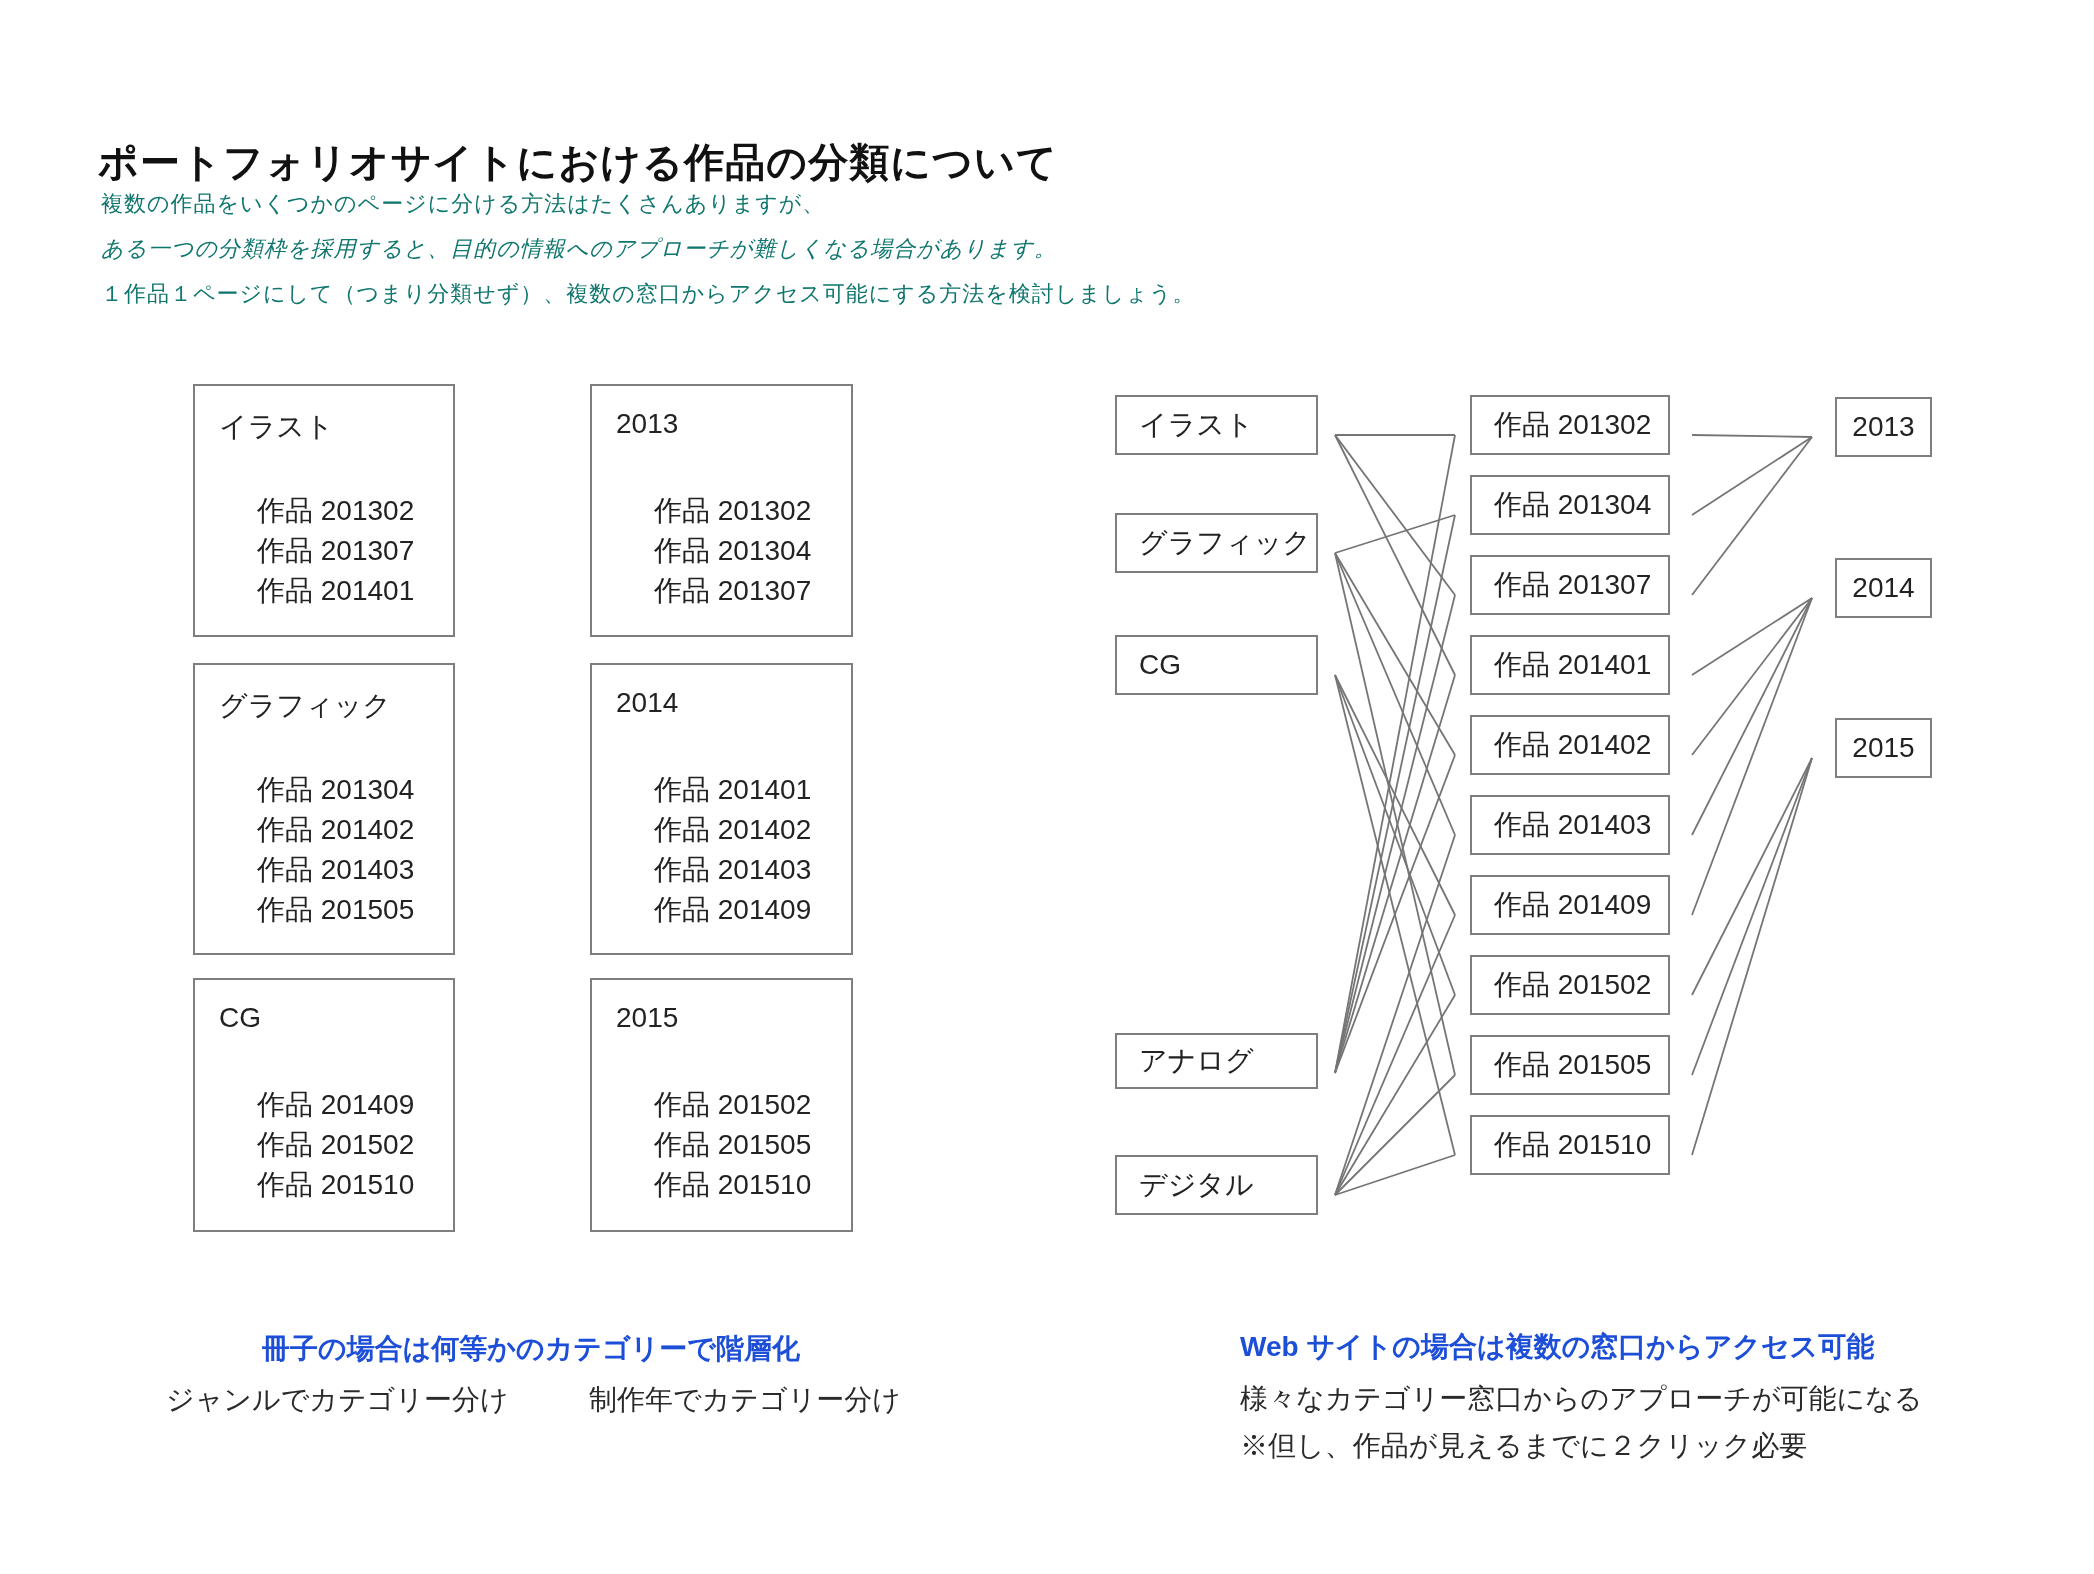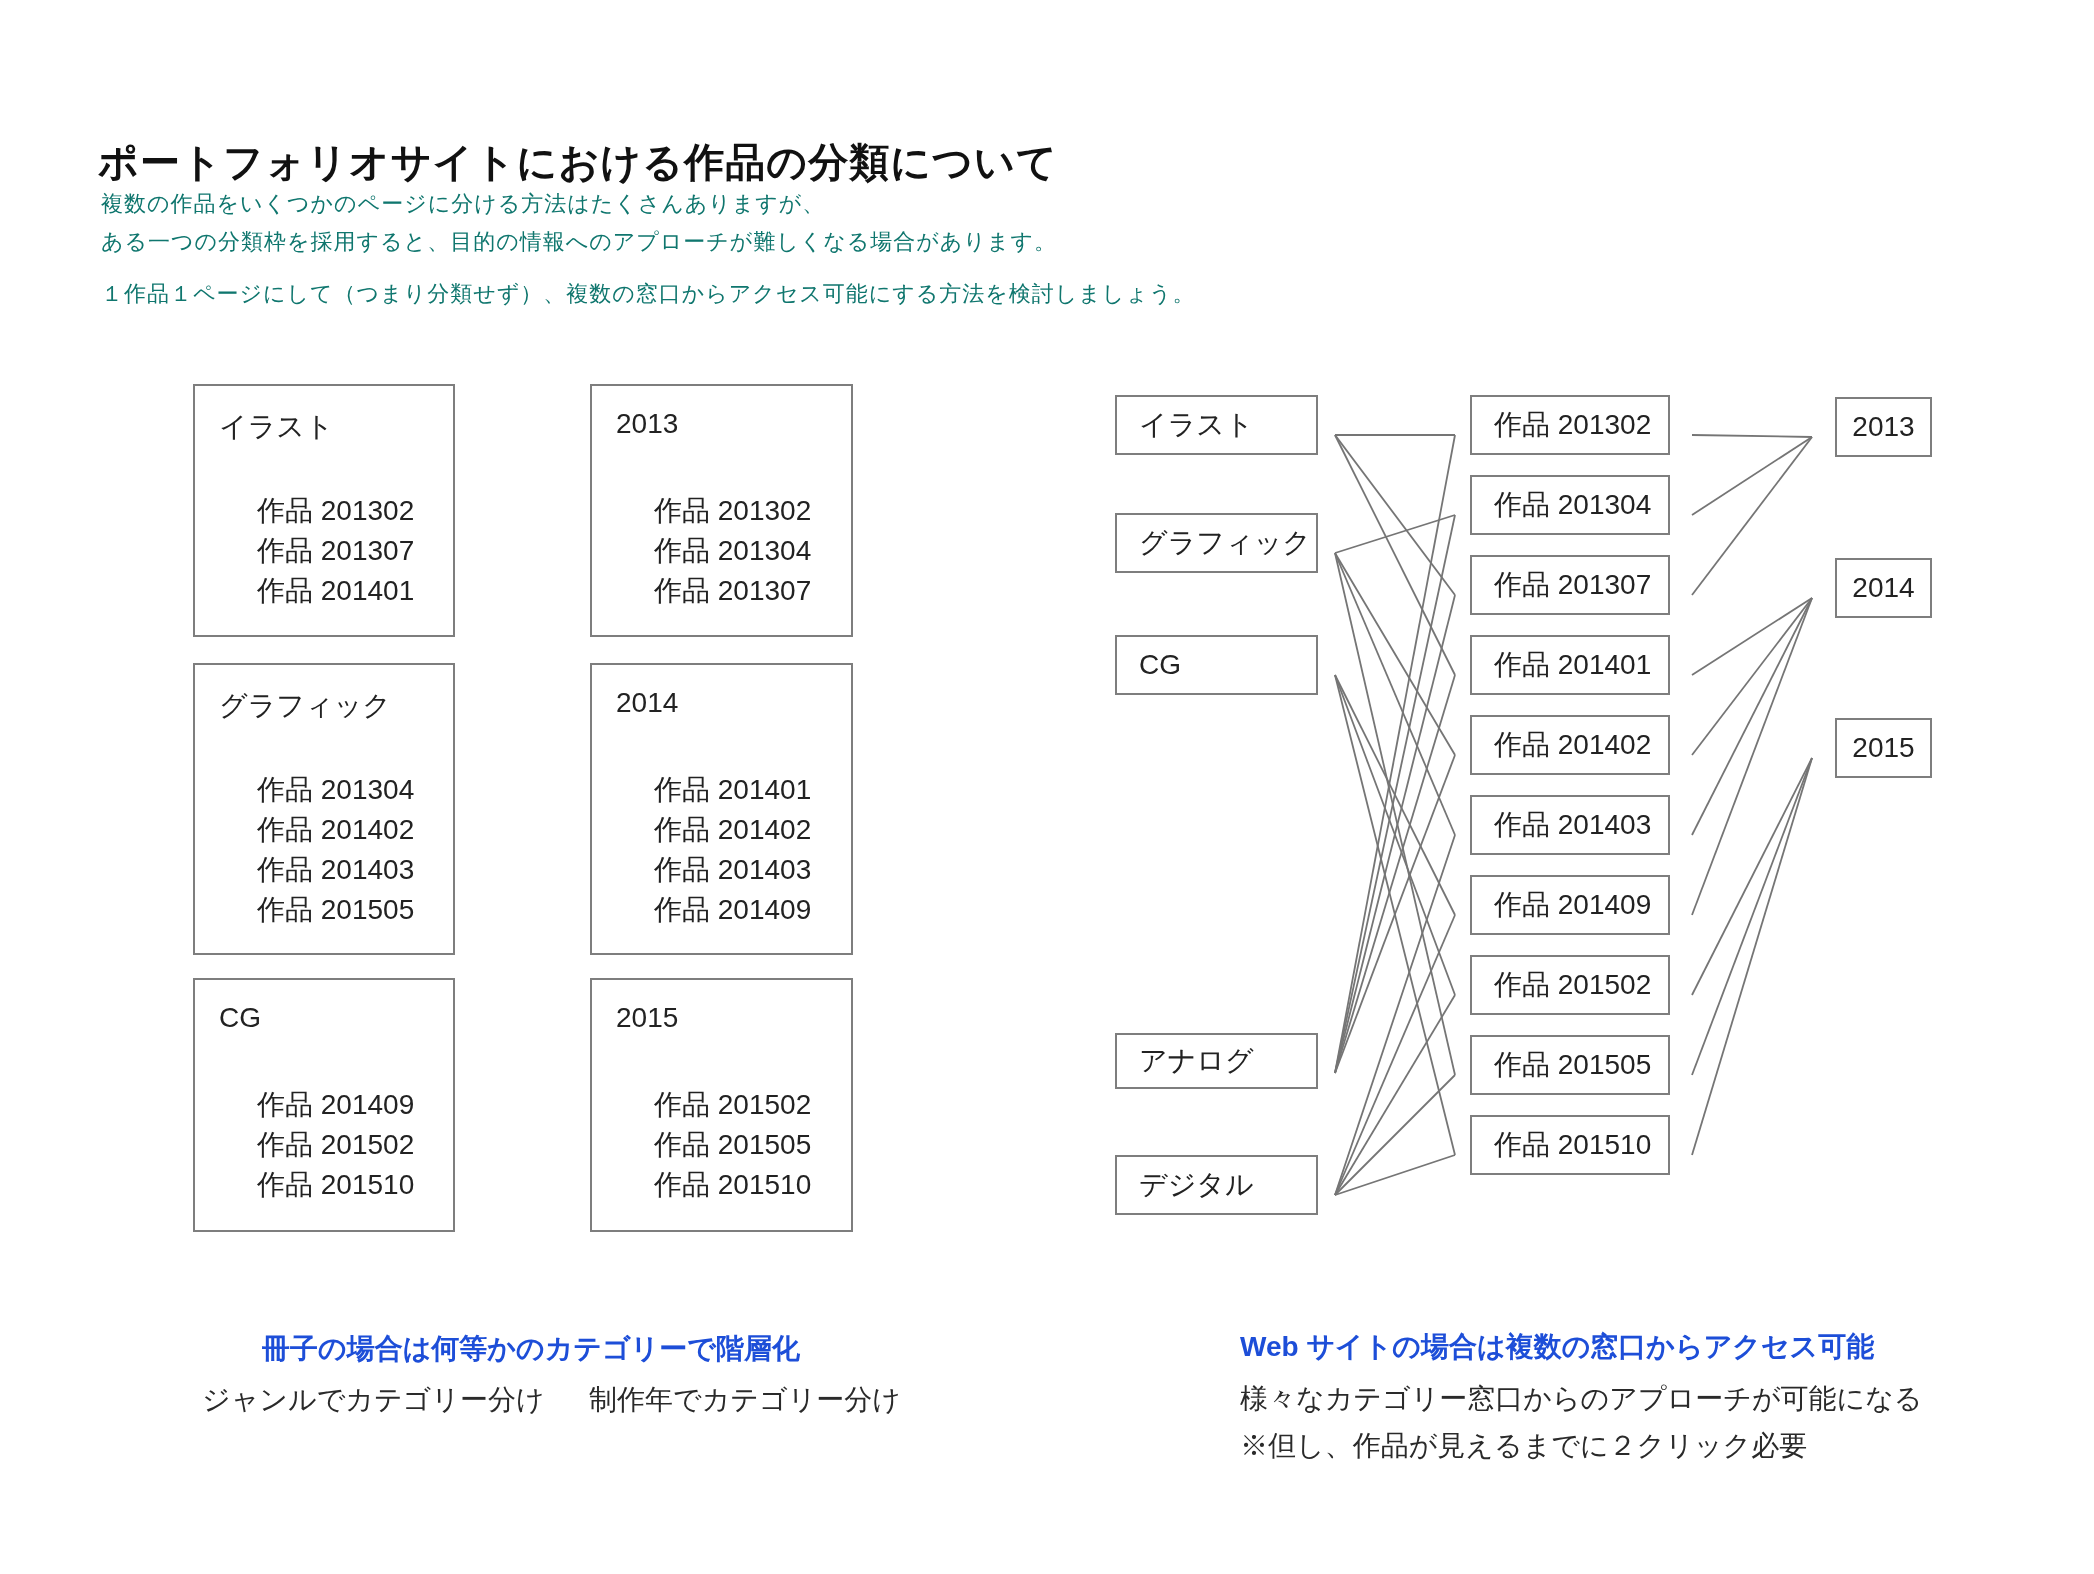--- a/index.html
+++ b/index.html
@@ -20,21 +20,21 @@
   .cap{font-size:28px;color:#2a2a2a;}
 </style>
 </head>
 <body>
 
 <div id="app">
 
   <div id="page-title" class="abs" style="left:98px;top:108px;margin-top:27px;">ポートフォリオサイトにおける作品の分類について</div>
 
   <div class="intro-line abs" style="left:101px;top:189px;">複数の作品をいくつかのページに分ける方法はたくさんありますが、</div>
-  <div class="intro-line abs" style="left:101px;top:227px;">ある一つの分類枠を採用すると、目的の情報へのアプローチが難しくなる場合があります。</div>
+  <div class="intro-line abs" style="left:101px;top:234px;font-style:italic;">ある一つの分類枠を採用すると、目的の情報へのアプローチが難しくなる場合があります。</div>
   <div class="intro-line abs" style="left:101px;top:279px;">１作品１ページにして（つまり分類せず）、複数の窓口からアクセス可能にする方法を検討しましょう。</div>
 
   <div id="left-diagram">
       <div class="bigbox" style="left: 193px; top: 384px; width: 262px; height: 253px;">
         <div class="bb-title">イラスト</div>
         <div class="bb-items" style="top: 105px;">
           <div>作品 201302</div>
           <div>作品 201307</div>
           <div>作品 201401</div>
         </div>
@@ -130,19 +130,19 @@
       <line x1="1692" y1="675" x2="1812" y2="598" stroke="#757575" stroke-width="1.8"></line>
       <line x1="1692" y1="755" x2="1812" y2="598" stroke="#757575" stroke-width="1.8"></line>
       <line x1="1692" y1="835" x2="1812" y2="598" stroke="#757575" stroke-width="1.8"></line>
       <line x1="1692" y1="915" x2="1812" y2="598" stroke="#757575" stroke-width="1.8"></line>
       <line x1="1692" y1="995" x2="1812" y2="758" stroke="#757575" stroke-width="1.8"></line>
       <line x1="1692" y1="1075" x2="1812" y2="758" stroke="#757575" stroke-width="1.8"></line>
       <line x1="1692" y1="1155" x2="1812" y2="758" stroke="#757575" stroke-width="1.8"></line>
     </svg>
 
   <div class="cap-bold abs" style="left:262px;top:1330px;">冊子の場合は何等かのカテゴリーで階層化</div>
-  <div class="cap abs" style="left:166px;top:1381px;margin-left:36px;">ジャンルでカテゴリー分け</div>
+  <div class="cap abs" style="left:166px;top:1381px;">ジャンルでカテゴリー分け</div>
   <div class="cap abs" style="left:589px;top:1381px;">制作年でカテゴリー分け</div>
 
   <div class="cap-bold abs" style="left:1240px;top:1328px;">Web サイトの場合は複数の窓口からアクセス可能</div>
   <div class="cap abs" style="left:1240px;top:1380px;">様々なカテゴリー窓口からのアプローチが可能になる</div>
   <div class="cap abs" style="left:1240px;top:1427px;">※但し、作品が見えるまでに２クリック必要</div>
 </div>
 
 </body></html>

